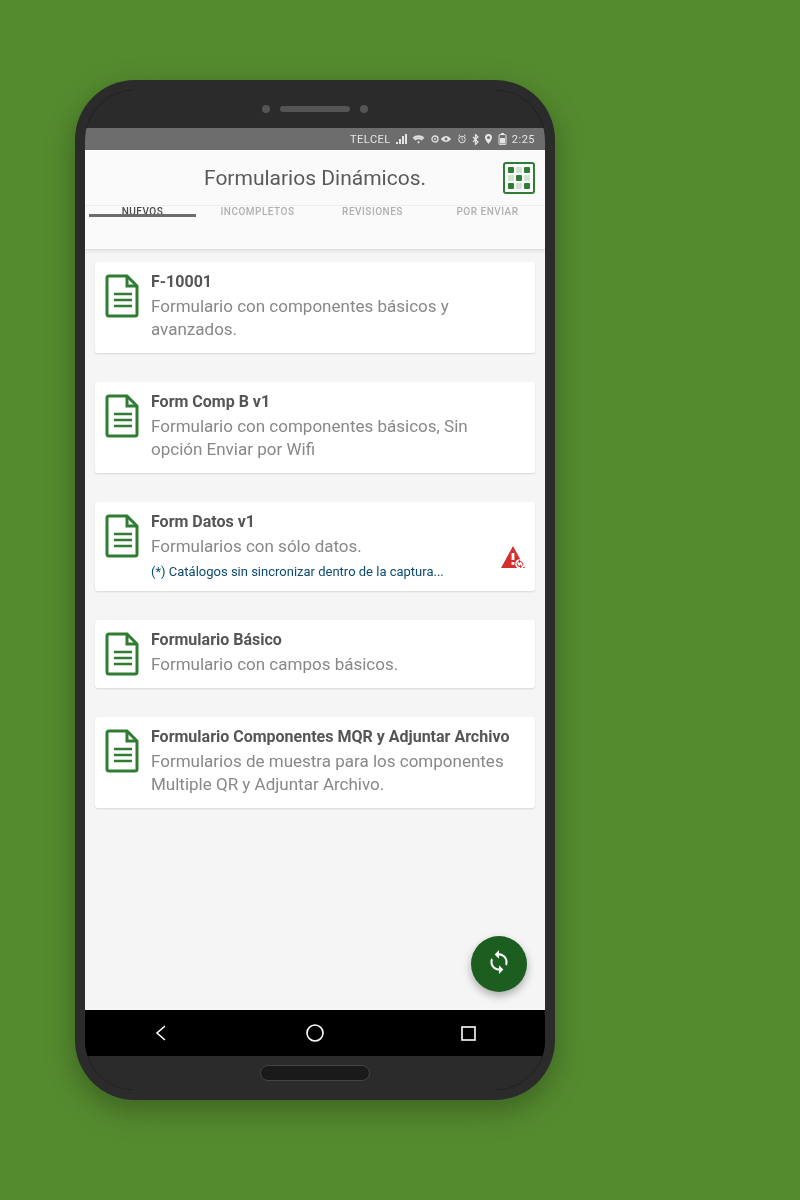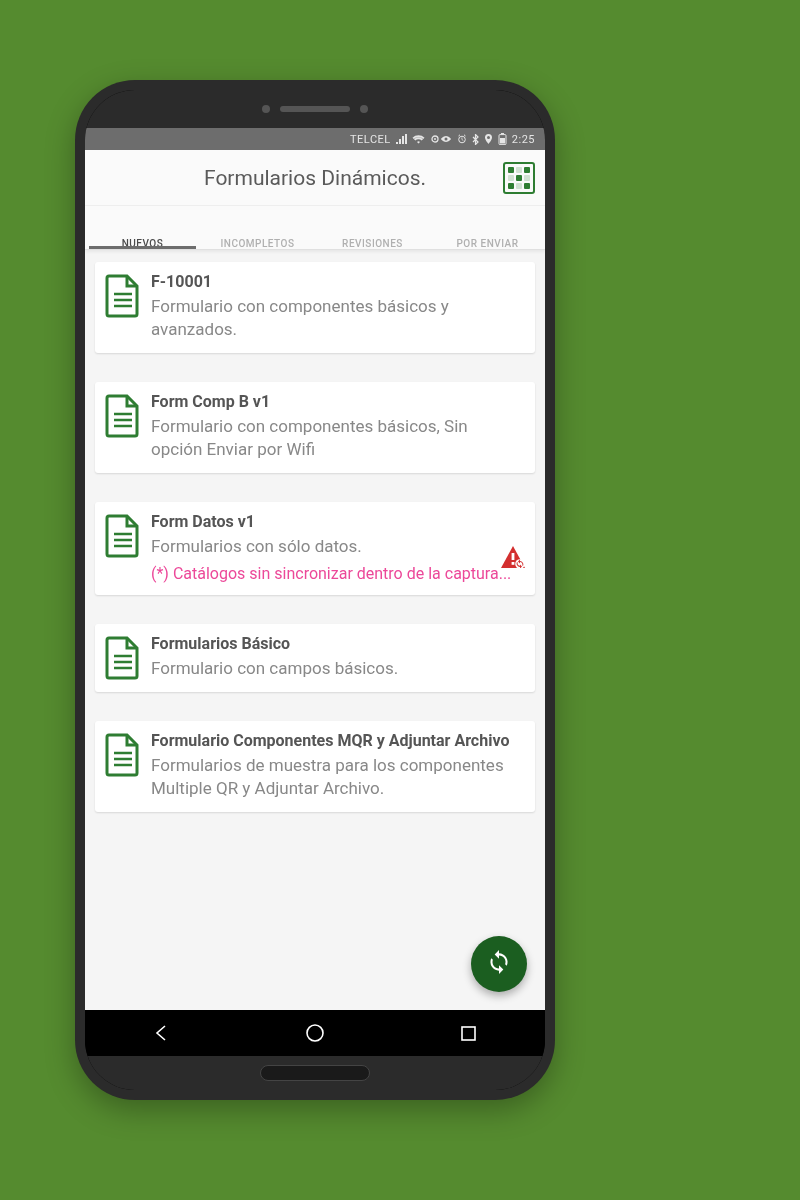--- a/index.html
+++ b/index.html
@@ -94,21 +94,21 @@
     display:flex; flex-direction:column; gap:2px; padding:3px;
   }
   .appbar-icon .row { display:flex; gap:2px; flex:1; }
   .appbar-icon .cell { flex:1; background:#2e7d32; border-radius:1px; opacity:.2; }
   .appbar-icon .cell.on { opacity:1; }
 
   .tabs {
     height: 44px;
     background: #fafafa;
     display: flex;
-    align-items: flex-end;
+    align-items: flex-start;
     border-bottom: 1px solid #e0e0e0;
     box-shadow: 0 2px 3px rgba(0,0,0,.06);
   }
   .tab {
     flex: 1;
     display: flex;
     align-items: center;
     justify-content: center;
     font-size: 10px;
     letter-spacing: .5px;
@@ -152,22 +152,22 @@
     font-weight: 700;
     color: #555;
     margin-bottom: 4px;
   }
   .card-desc {
     font-size: 17px;
     color: #888;
     line-height: 1.35;
   }
   .card-warning {
-    font-size: 16px;
-    color: #ec4899;
+    font-size: 13px;
+    color: #0c4a6e;
     margin-top: 6px;
   }
   .alert-icon {
     position: absolute;
     right: 10px;
     top: 44px;
     width: 24px; height: 22px;
   }
 
   .fab {
@@ -353,21 +353,21 @@
   </g>
 </svg></div>
           </div>
           <div class="card">
             <div class="doc-icon"><svg viewBox="0 0 36 44" width="36" height="44">
   <path fill="#fff" stroke="#2e7d32" stroke-width="3" d="M4 2h18l10 10v28a2 2 0 0 1-2 2H4a2 2 0 0 1-2-2V4a2 2 0 0 1 2-2Z"></path>
   <path fill="none" stroke="#2e7d32" stroke-width="3" d="M22 2v10h10"></path>
   <path stroke="#2e7d32" stroke-width="2.4" d="M9 20h18M9 26h18M9 32h18"></path>
 </svg></div>
             <div class="card-body">
-              <div class="card-title">Formularios Básico</div>
+              <div class="card-title">Formulario Básico</div>
               <div class="card-desc">Formulario con campos básicos.</div>
             </div>
           </div>
           <div class="card">
             <div class="doc-icon"><svg viewBox="0 0 36 44" width="36" height="44">
   <path fill="#fff" stroke="#2e7d32" stroke-width="3" d="M4 2h18l10 10v28a2 2 0 0 1-2 2H4a2 2 0 0 1-2-2V4a2 2 0 0 1 2-2Z"></path>
   <path fill="none" stroke="#2e7d32" stroke-width="3" d="M22 2v10h10"></path>
   <path stroke="#2e7d32" stroke-width="2.4" d="M9 20h18M9 26h18M9 32h18"></path>
 </svg></div>
             <div class="card-body">

